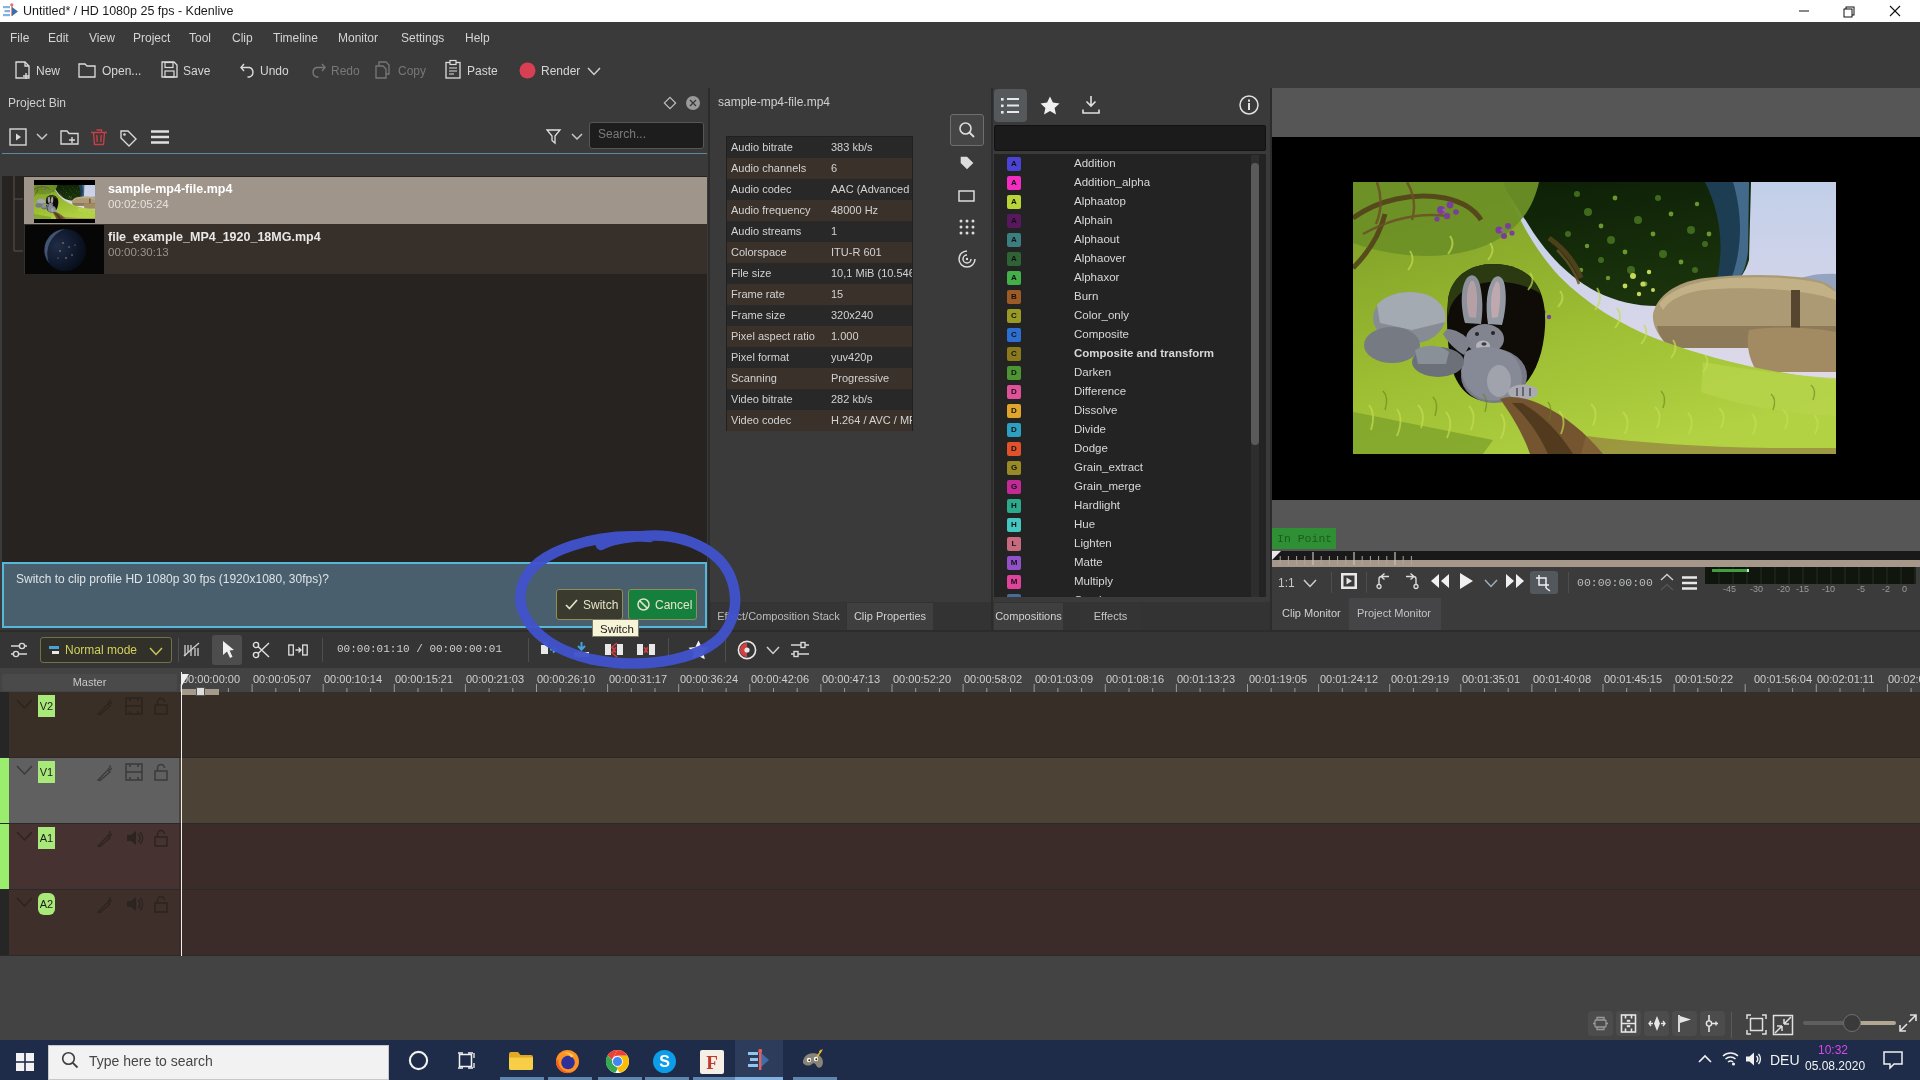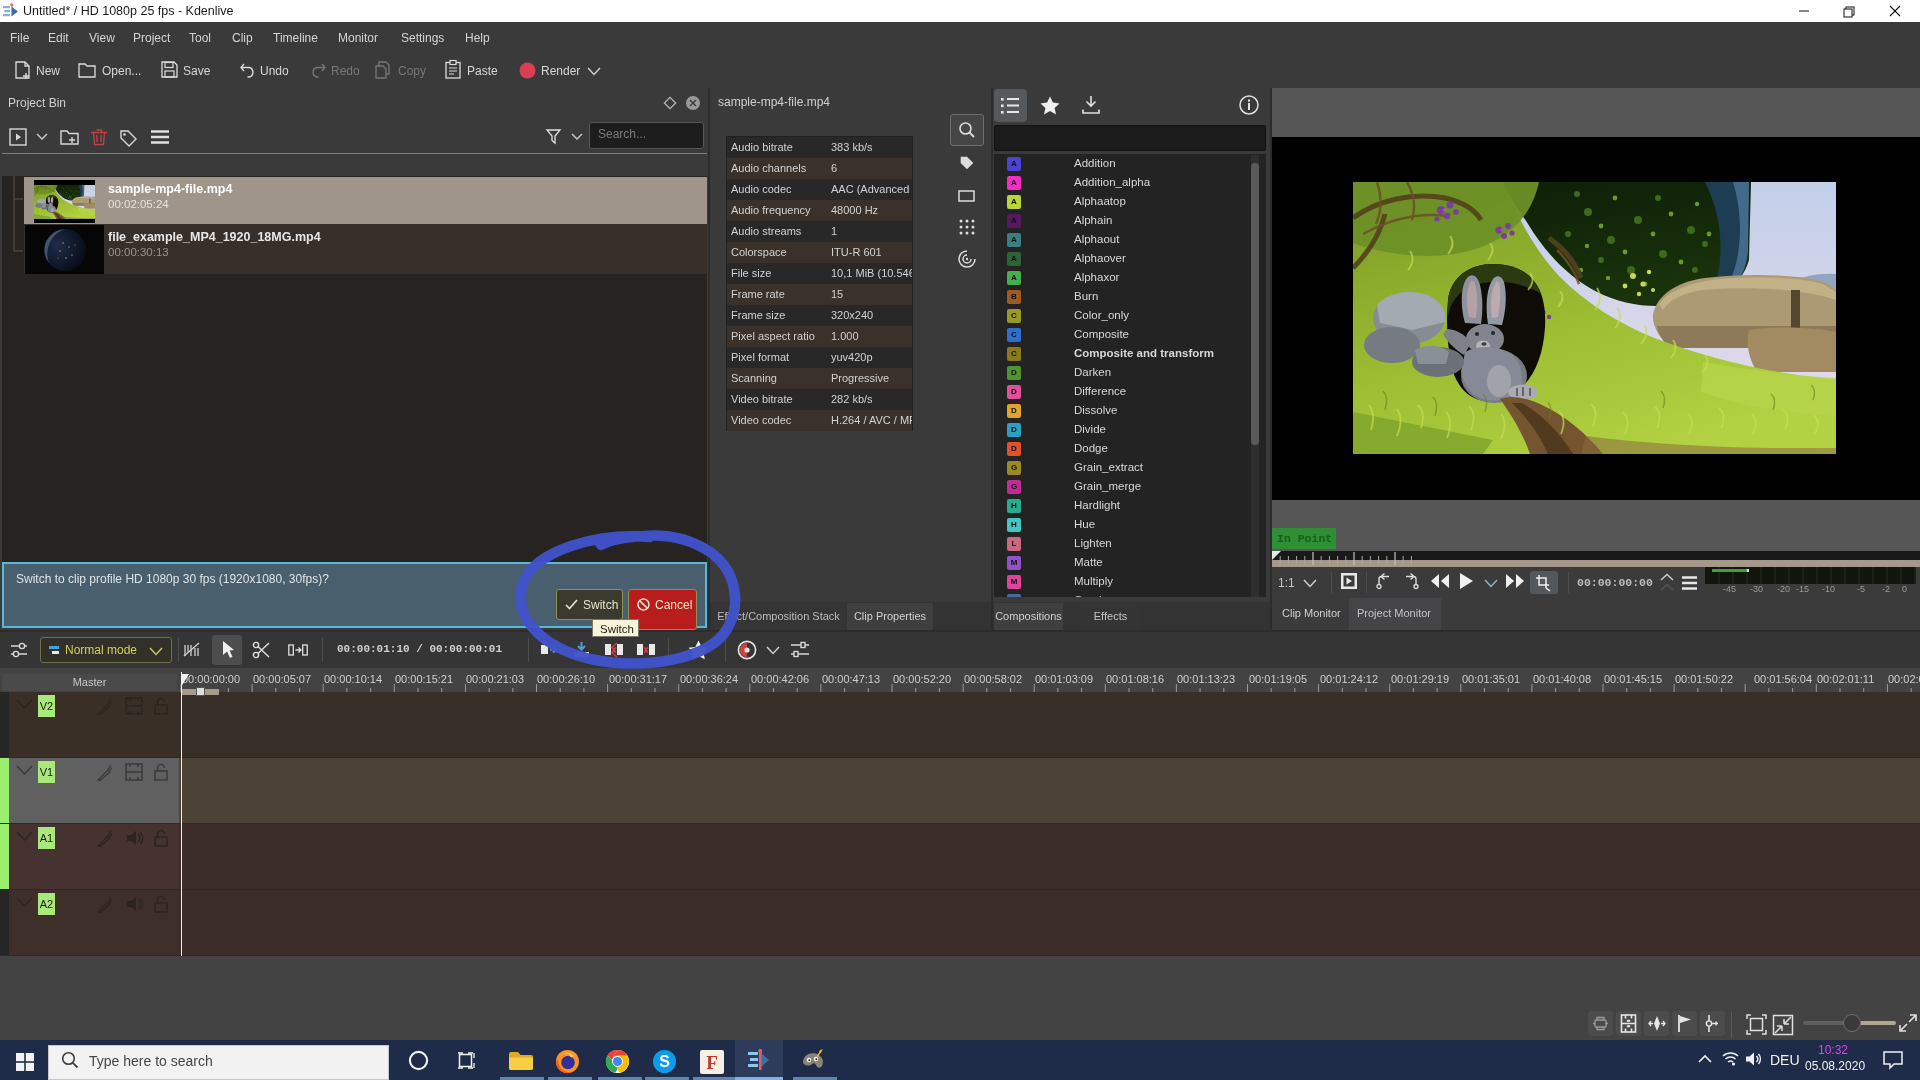--- a/index.html
+++ b/index.html
@@ -8,21 +8,21 @@
 .txt{position:absolute;white-space:nowrap;}
 #titlebar{position:absolute;left:0;top:0;width:1920px;height:22px;background:#ffffff;}
 #menubar{position:absolute;left:0;top:22px;width:1920px;height:30px;background:#3a3a3a;}
 .menuitem{position:absolute;top:9px;font-size:12px;color:#d4d4d4;}
 #toolbar{position:absolute;left:0;top:52px;width:1920px;height:36px;background:#3a3a3a;}
 .tbtxt{position:absolute;top:12px;font-size:12px;color:#d6d6d6;}
 .tbtxt.dis{color:#787878;}
 .vsep{position:absolute;width:1px;background:#4e4e4e;}
 .panel-tab{position:absolute;top:603px;height:27px;font-size:11px;line-height:27px;text-align:center;}
 svg{position:absolute;overflow:visible;}
-.mono{font-family:"Liberation Mono",monospace;font-weight:bold;}
+.mono{font-family:"Liberation Mono",monospace;}
 .prow{height:21px;font-size:11px;color:#d2d2d2;white-space:nowrap;overflow:hidden;line-height:21px;}
 .prow.alt{background:#3a312a;}
 .prow span{display:inline-block;margin-left:4px;width:100px;}
 .prow i{font-style:normal;}
 .citem{position:absolute;left:0;height:19px;line-height:19px;font-size:11.5px;color:#d8d8d8;white-space:nowrap;}
 .citem b{font-weight:bold;}
 .cic{position:absolute;left:13px;top:2.5px;width:14px;height:14px;border-radius:2px;font-size:8px;font-weight:bold;color:#111;text-align:center;line-height:14px;}
 .cname{position:absolute;left:32px;top:0px;margin-left:48px;}
 </style>
 </head>
@@ -182,21 +182,21 @@
 
 <div class="abs" style="left:2px;top:562px;width:705px;height:66px;background:#4a5f6d;border:2px solid #55b7d9;box-sizing:border-box;">
   <div class="txt" style="left:12px;top:8px;font-size:12px;color:#dde3e6;">Switch to clip profile HD 1080p 30 fps (1920x1080, 30fps)?</div>
 </div>
 <div class="abs" style="left:556px;top:589px;width:67px;height:31px;background:#3b3a2e;border:1px solid #8e8e55;border-radius:3px;box-sizing:border-box;">
   <svg style="left:8px;top:9px" width="13" height="11" viewBox="0 0 13 11">
       <path d="M1 6 L4.5 9.5 L12 1" fill="none" stroke="#e2e2c8" stroke-width="1.7"></path>
     </svg>
   <div class="txt" style="left:26px;top:8px;font-size:12px;color:#e5e5c8;">Switch</div>
 </div>
-<div class="abs" style="left:628px;top:589px;width:69px;height:41px;background:#b91c1c;border:1px solid #8e8e55;border-radius:3px;box-sizing:border-box;">
+<div class="abs" style="left:628px;top:589px;width:69px;height:31px;background:#15803d;border:1px solid #8e8e55;border-radius:3px;box-sizing:border-box;">
   <svg style="left:8px;top:8px" width="13" height="13" viewBox="0 0 13 13">
       <circle cx="6.5" cy="6.5" r="5.5" fill="none" stroke="#e2e2c8" stroke-width="1.5"></circle>
       <line x1="2.6" y1="2.6" x2="10.4" y2="10.4" stroke="#e2e2c8" stroke-width="1.5"></line>
     </svg>
   <div class="txt" style="left:26px;top:8px;font-size:12px;color:#e5e5c8;">Cancel</div>
 </div>
 <div class="abs" style="left:592px;top:619px;width:47px;height:18px;background:#f8f4d8;border:1px solid #7a7a6a;box-sizing:border-box;z-index:40;">
   <div class="txt" style="left:7px;top:2.5px;font-size:11.5px;color:#1a1a1a;">Switch</div>
 </div>
 
@@ -824,21 +824,21 @@
         <rect x="2" y="8" width="12" height="9" fill="none" stroke="#2b241f" stroke-width="1.5"></rect>
         <path d="M4.5 8 V5 a3.5 3.5 0 0 1 7 0" fill="none" stroke="#2b241f" stroke-width="1.5"></path>
       </svg>
       <div class="abs" style="left:0;top:197px;width:1920px;height:1px;background:#2a2a2a;"></div>
       <div class="abs" style="left:0;top:198px;width:179px;height:65px;background:#3f2f2a;"></div>
       <div class="abs" style="left:179px;top:198px;width:1741px;height:65px;background:#3b2b29;"></div>
       <div class="abs" style="left:0;top:198px;width:9px;height:65px;background:#262626;"></div>
       <svg style="left:16px;top:205px" width="17" height="11" viewBox="0 0 17 11">
         <path d="M1 1 L8.5 9 L16 1" fill="none" stroke="#2b241f" stroke-width="1.5"></path>
       </svg>
-      <div class="abs" style="left:38px;top:201px;width:17px;height:22px;background:#a9e97a;color:#1c1c1c;font-size:11px;text-align:center;line-height:22px;">A2</div>
+      <div class="abs" style="left:38px;top:201px;width:17px;height:22px;background:#a9e97a;color:#1c1c1c;font-size:11px;text-align:center;line-height:22px;border-radius:6px;">A2</div>
       <svg style="left:97px;top:204px" width="17" height="17" viewBox="0 0 17 17">
         <path d="M1 16 L11 6 l2 2 L3 16.5 Z" fill="none" stroke="#2b241f" stroke-width="1.3"></path>
         <path d="M13 1 v3 M11 4 l2 2 M15 4 l-2 2" stroke="#2b241f" stroke-width="1.2"></path>
       </svg>
       <svg style="left:125px;top:203px" width="18" height="18" viewBox="0 0 18 18">
         <path d="M2 6 h4 l5 -4 v14 l-5 -4 h-4 z" fill="#2b241f"></path>
         <path d="M13 5 a5 5 0 0 1 0 8 M15 3 a8 8 0 0 1 0 12" fill="none" stroke="#2b241f" stroke-width="1.3"></path>
       </svg>
       <svg style="left:153px;top:203px" width="16" height="18" viewBox="0 0 16 18">
         <rect x="2" y="8" width="12" height="9" fill="none" stroke="#2b241f" stroke-width="1.5"></rect>

